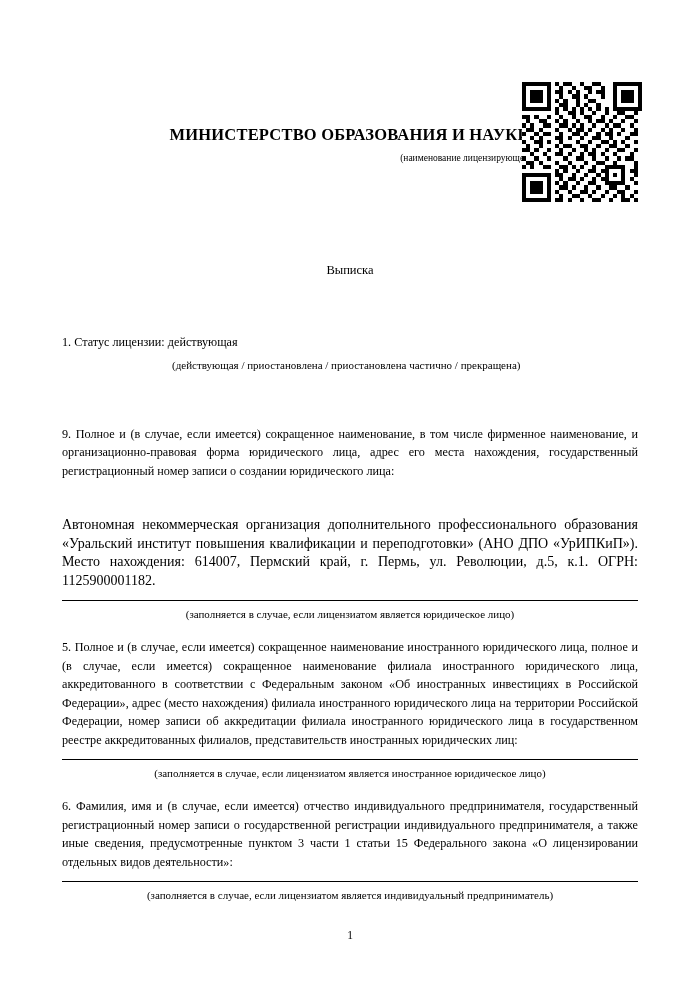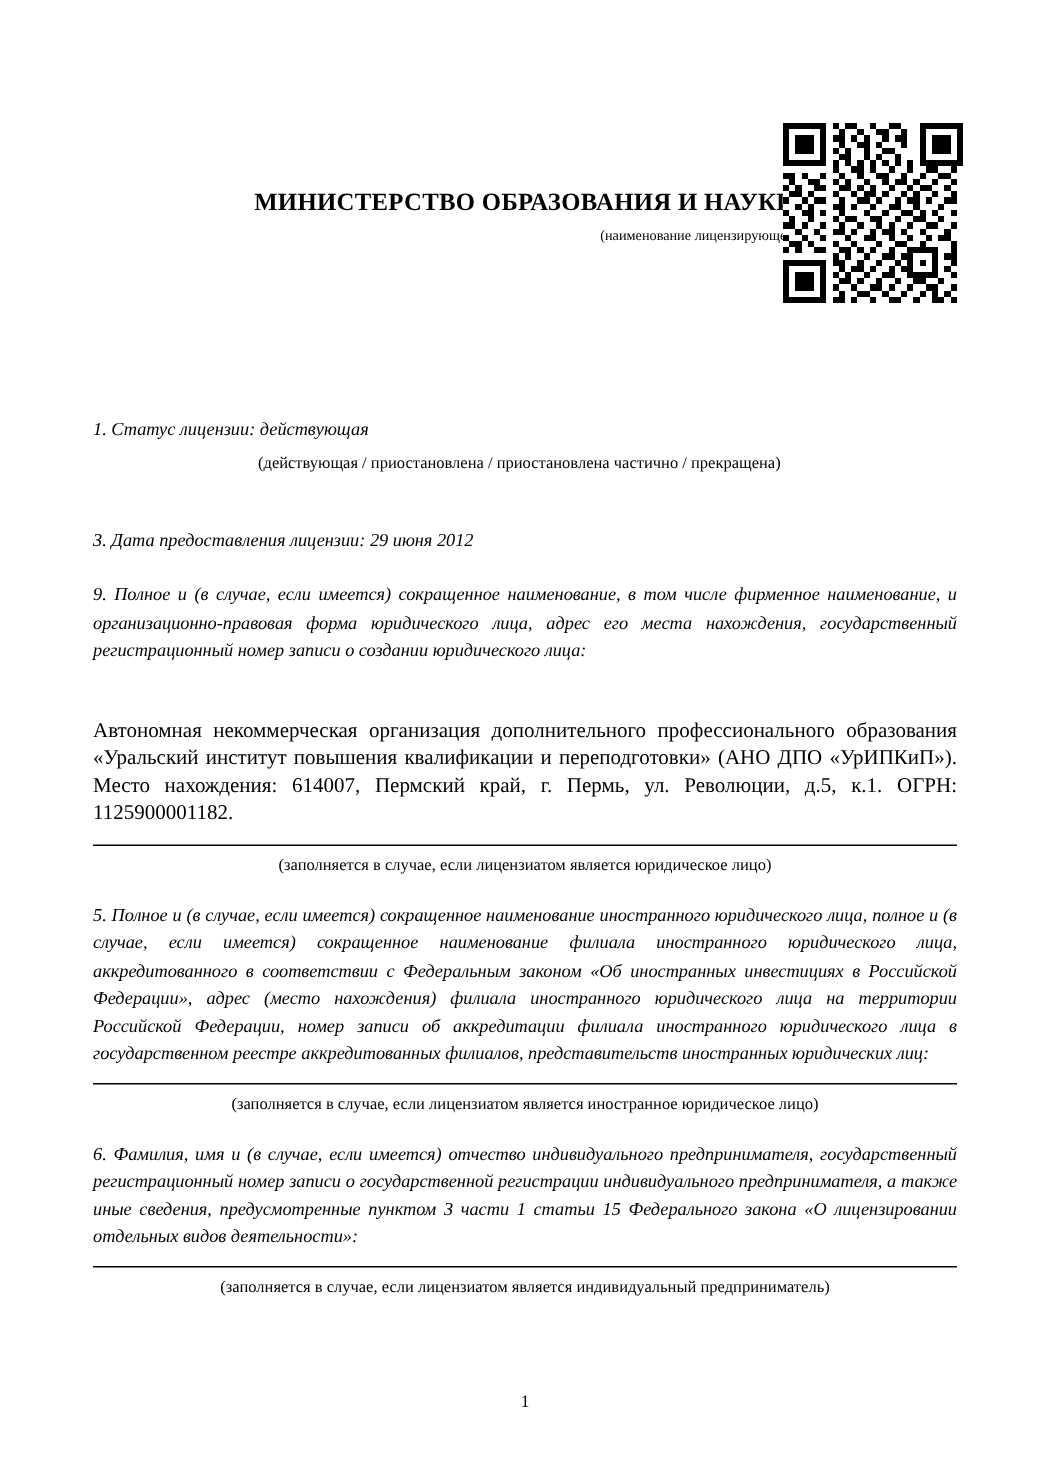--- a/index.html
+++ b/index.html
@@ -63,21 +63,20 @@
 
   .sections {
     margin-top: 34px;
   }
   .item {
     font-size: 12.2px;
     line-height: 18.5px;
     text-align: justify;
     text-justify: inter-word;
     margin-bottom: 0;
-    font-style: italic;
   }
   .item-spacer { height: 18px; }
   .subcaption {
     font-size: 11px;
     text-align: center;
     margin-top: 7px;
   }
   .subcaption.indent-left {
     text-align: left;
     padding-left: 110px;
@@ -353,32 +352,32 @@
   </div>
 
   <div class="header-block">
     <div class="ministry-line">
       <span>МИНИСТЕРСТВО ОБРАЗОВАНИЯ И НАУКИ</span>
     </div>
     <div class="organ-caption">(наименование лицензирующего органа)</div>
   </div>
 
   <div class="extract-block">
+    <div>Выписка</div>
   </div>
 
   <div class="sections">
 
     <div class="item-spacer"></div>
     <div class="item">1. Статус лицензии: действующая</div>
     <div class="subcaption indent-left">(действующая / приостановлена / приостановлена частично / прекращена)</div>
 
     <div class="item-spacer"></div>
 
     <div class="item-spacer"></div>
-    <div class="item">3. Дата предоставления лицензии: 29 июня 2012</div>
 
     <div class="item-spacer"></div>
     <div class="item">9. Полное и (в случае, если имеется) сокращенное наименование, в том числе фирменное наименование, и организационно-правовая форма юридического лица, адрес его места нахождения, государственный регистрационный номер записи о создании юридического лица:</div>
     <div class="body-text">Автономная некоммерческая организация дополнительного профессионального образования «Уральский институт повышения квалификации и переподготовки» (АНО ДПО «УрИПКиП»). Место нахождения: 614007, Пермский край, г. Пермь, ул. Революции, д.5, к.1. ОГРН: 1125900001182.</div>
     <hr class="rule">
     <div class="subcaption">(заполняется в случае, если лицензиатом является юридическое лицо)</div>
 
     <div class="item-spacer"></div>
     <div class="item">5. Полное и (в случае, если имеется) сокращенное наименование иностранного юридического лица, полное и (в случае, если имеется) сокращенное наименование филиала иностранного юридического лица, аккредитованного в соответствии с Федеральным законом «Об иностранных инвестициях в Российской Федерации», адрес (место нахождения) филиала иностранного юридического лица на территории Российской Федерации, номер записи об аккредитации филиала иностранного юридического лица в государственном реестре аккредитованных филиалов, представительств иностранных юридических лиц:</div>
     <hr class="rule">

